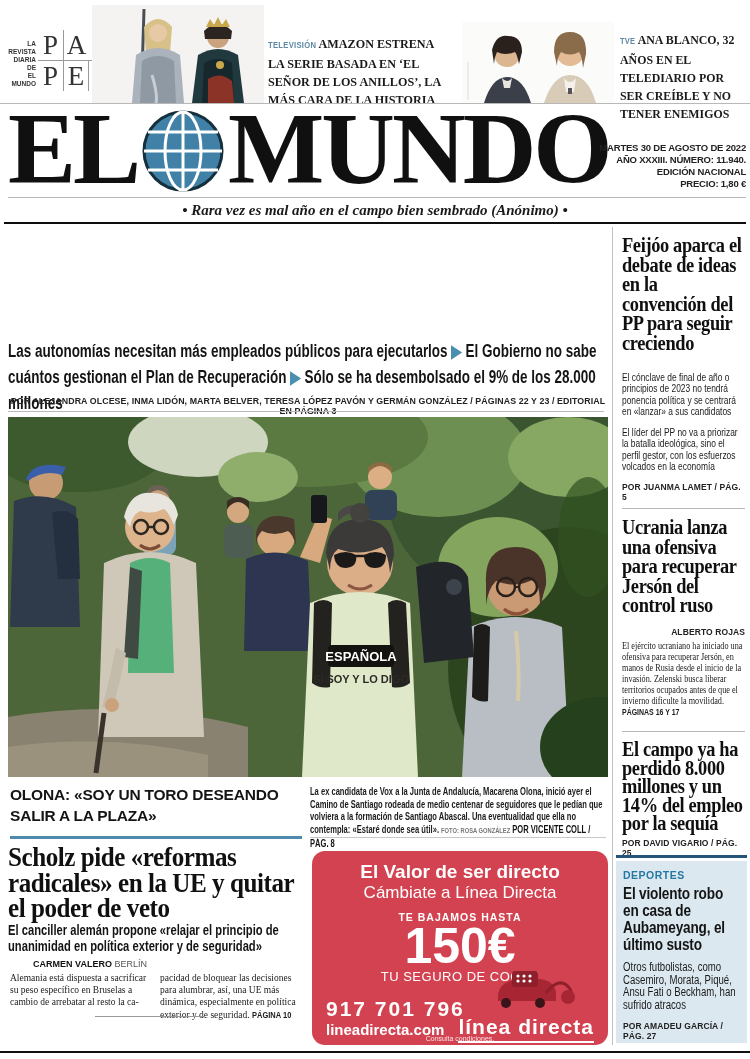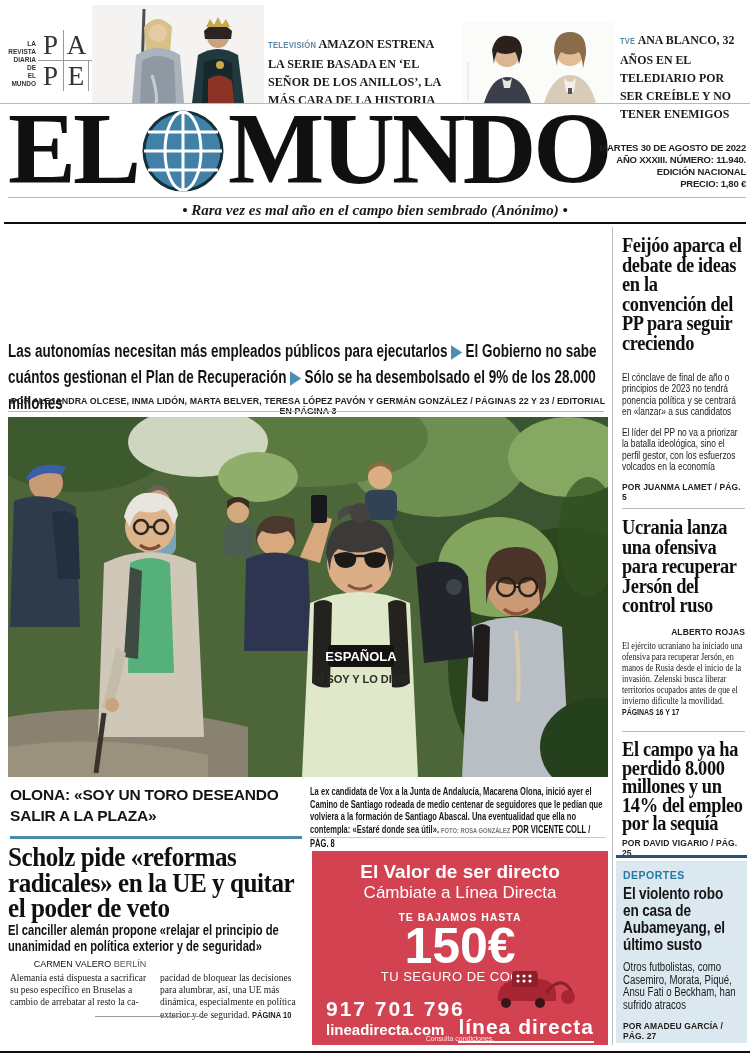--- a/index.html
+++ b/index.html
@@ -13,21 +13,21 @@
   .topnews{font-family:"Liberation Serif",serif;font-weight:bold;font-size:13.5px;line-height:17px;color:#1a1a1a;}
   .papel-letter{display:inline-block;width:25px;text-align:center;font-family:"Liberation Serif",serif;
         font-size:27px;color:#333;line-height:30px;}
   .bl{border-left:1px solid #999;}
   .bt{border-top:1px solid #999;}
   .dateline{font-size:9.5px;font-weight:bold;line-height:12px;color:#222;text-align:right;letter-spacing:-0.2px;}
   .arrow{color:#4a8fb0;}
   .rc-head{font-family:"Liberation Serif",serif;font-weight:bold;color:#101010;font-size:20px;line-height:19.5px;letter-spacing:-0.4px;}
   .rc-body-sans{font-size:10.5px;line-height:11.4px;color:#1a1a1a;}
   .rc-byline{font-size:8.5px;font-weight:bold;color:#222;letter-spacing:.1px;}
-  .ad{background:#d24250;color:#fff;text-align:center;}
+  .ad{background:#d24250;color:#fff;text-align:center;border-radius:13px;}
   .adl{position:absolute;left:0;width:100%;}
 </style>
 </head>
 <body>
 
 <div class="page">
 
   <div class="abs" style="left:4px;top:40px;width:32px;text-align:right;font-size:6.5px;font-weight:bold;line-height:8px;color:#333;">
     <div>LA REVISTA</div>
     <div>DIARIA DE</div>
@@ -218,21 +218,21 @@
     <span style="font-size:8px;color:#777;">FOTO: ROSA GONZÁLEZ</span>
     <span style="font-size:10.5px;color:#111;">POR VICENTE COLL / PÁG. 8</span>
   </div>
   <div class="hr" style="left:310px;top:837px;width:296px;background:#c8c8c8;"></div>
 
   <div class="abs serifH cond" style="left:8px;top:845px;width:320px;transform:scaleX(0.93);font-size:27px;line-height:25.5px;letter-spacing:-0.5px;">Scholz pide «reformas radicales» en la UE y quitar el poder de veto</div>
 
   <div class="abs cond" style="left:8px;top:923px;width:368px;transform:scaleX(0.8);font-size:14px;font-weight:bold;line-height:15.5px;color:#141414;">El canciller alemán propone «relajar el principio de unanimidad en política exterior y de seguridad»</div>
 
   <div class="abs" style="left:10px;top:959px;width:160px;text-align:center;font-size:9px;">
-    <span style="font-weight:normal;color:#111;">CARMEN VALERO</span>
+    <span style="font-weight:bold;color:#111;">CARMEN VALERO</span>
     <span style="color:#555;">BERLÍN</span>
   </div>
 
   <div class="abs cond" style="left:10px;top:971px;width:162px;transform:scaleX(0.88);font-family:'Liberation Serif',serif;font-size:10.8px;line-height:12.2px;color:#1a1a1a;">Alemania está dispuesta a sacrificar su peso específico en Bruselas a cambio de arrebatar al resto la ca-</div>
   <div class="abs cond" style="left:160px;top:971px;width:162px;transform:scaleX(0.88);font-family:'Liberation Serif',serif;font-size:10.8px;line-height:12.2px;color:#1a1a1a;">
     <span>pacidad de bloquear las decisiones para alumbrar, así, una UE más dinámica, especialmente en política exterior y de seguridad.</span>
     <span style="font-family:'Liberation Sans',sans-serif;font-weight:bold;font-size:8.5px;">PÁGINA 10</span>
   </div>
 
   <div class="hr" style="left:95px;top:1016px;width:110px;background:#999;"></div>

